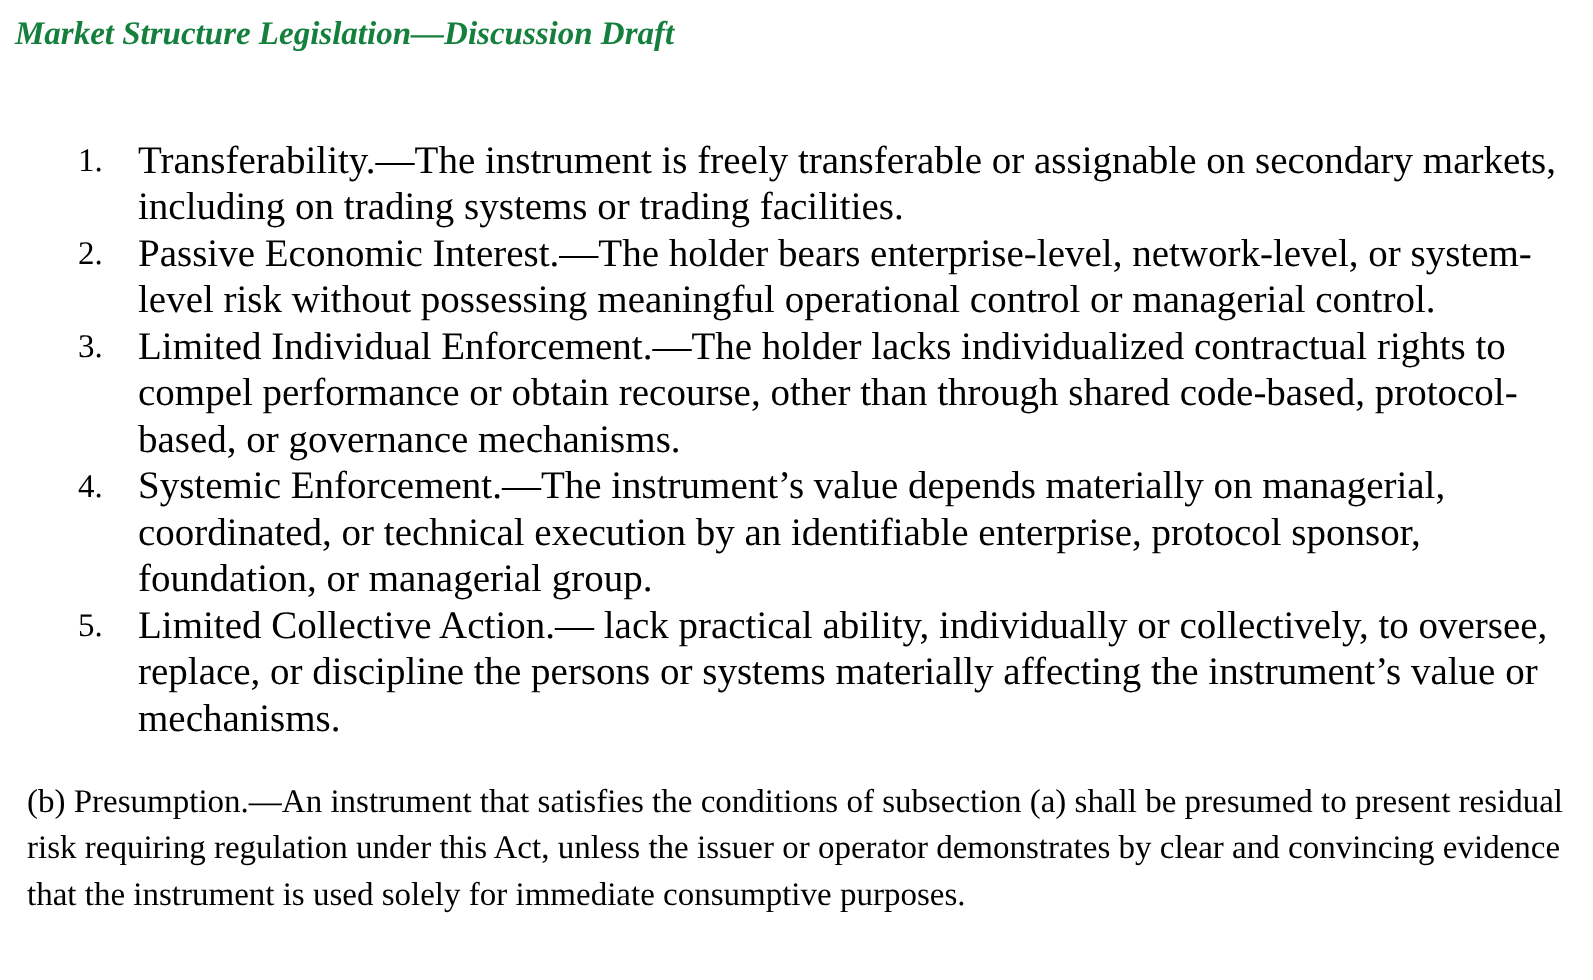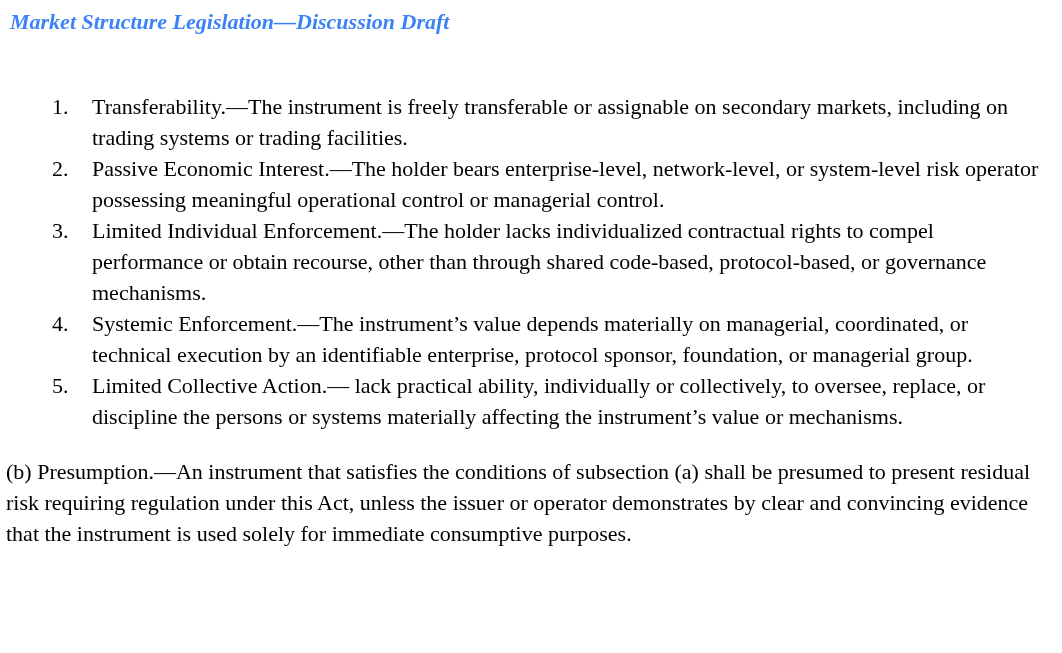--- a/index.html
+++ b/index.html
@@ -39,47 +39,47 @@
   }
   .list-num {
     flex: 0 0 40px;
     margin-left: 46px;
     font-size: 22px;
     line-height: 31px;
     white-space: pre;
   }
   .list-text {
     width: 950px;
-    font-size: 22px;
+    font-size: 26px;
     line-height: 31px;
   }
   .para-b {
-    margin: 24px 0 0 0;
+    margin: 24px 0 0 12px;
     max-width: 1046px;
     font-size: 22px;
     line-height: 31px;
   }
 </style>
 </head>
 <body>
 
 <div class="page">
 
-  <h1 class="doc-title" style="color: #3b82f6;">Market Structure Legislation—Discussion Draft</h1>
+  <h1 class="doc-title" style="color: #15803d;">Market Structure Legislation—Discussion Draft</h1>
 
   <div class="numbered-list">
 
     <div class="list-row">
       <span class="list-num">1.</span>
       <span class="list-text">Transferability.—The instrument is freely transferable or assignable on secondary markets, including on trading systems or trading facilities.</span>
     </div>
 
     <div class="list-row">
       <span class="list-num">2.</span>
-      <span class="list-text">Passive Economic Interest.—The holder bears enterprise-level, network-level, or system-level risk operator possessing meaningful operational control or managerial control.</span>
+      <span class="list-text">Passive Economic Interest.—The holder bears enterprise-level, network-level, or system-level risk without possessing meaningful operational control or managerial control.</span>
     </div>
 
     <div class="list-row">
       <span class="list-num">3.</span>
       <span class="list-text">Limited Individual Enforcement.—The holder lacks individualized contractual rights to compel performance or obtain recourse, other than through shared code-based, protocol-based, or governance mechanisms.</span>
     </div>
 
     <div class="list-row">
       <span class="list-num">4.</span>
       <span class="list-text">Systemic Enforcement.—The instrument’s value depends materially on managerial, coordinated, or technical execution by an identifiable enterprise, protocol sponsor, foundation, or managerial group.</span>

